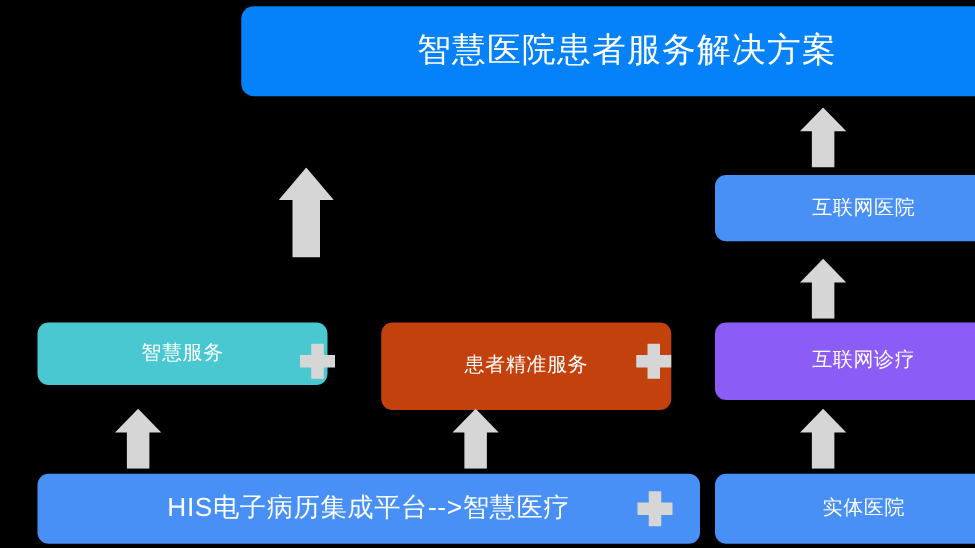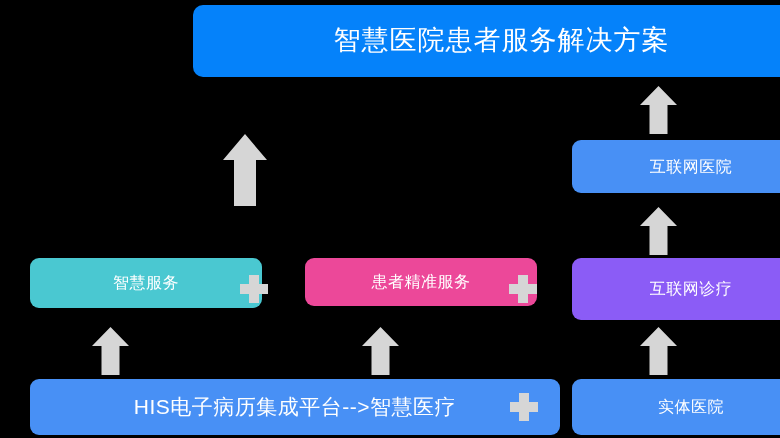--- a/index.html
+++ b/index.html
@@ -103,21 +103,21 @@
       <polygon points="22,0 44,26 33,26 33,72 11,72 11,26 0,26" fill="#d6d6d6"></polygon>
     </svg>
   </div>
 
   <div class="node node-box" style="left:0px; top:258px; width:232px; height:50px; background:#4ac8d1;">
     <span>智慧服务</span>
   </div>
 
   <div class="plus" style="left:240px; top:275px;"></div>
 
-  <div class="node node-box" style="left:275px; top:258px; width:232px; height:48px; background:#ec4899;">
+  <div class="node node-box" style="left:275px; top:258px; width:232px; height:70px; background:#c2410c;">
     <span>患者精准服务</span>
   </div>
 
   <div class="plus" style="left:509px; top:275px;"></div>
 
   <div class="node node-box" style="left:542px; top:258px; width:238px; height:62px; background:#8b5cf6;">
     <span>互联网诊疗</span>
   </div>
 
   <div class="arrow" style="left:92px; top:327px; width:37px; height:48px;">

